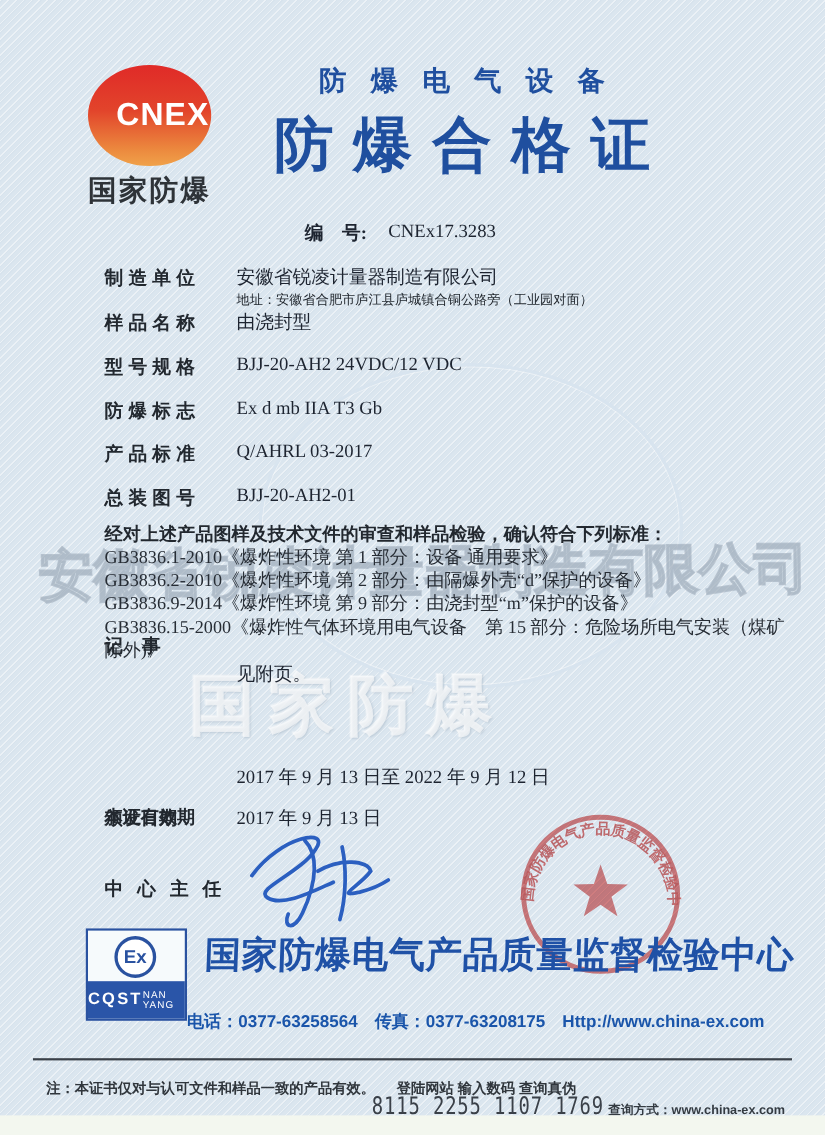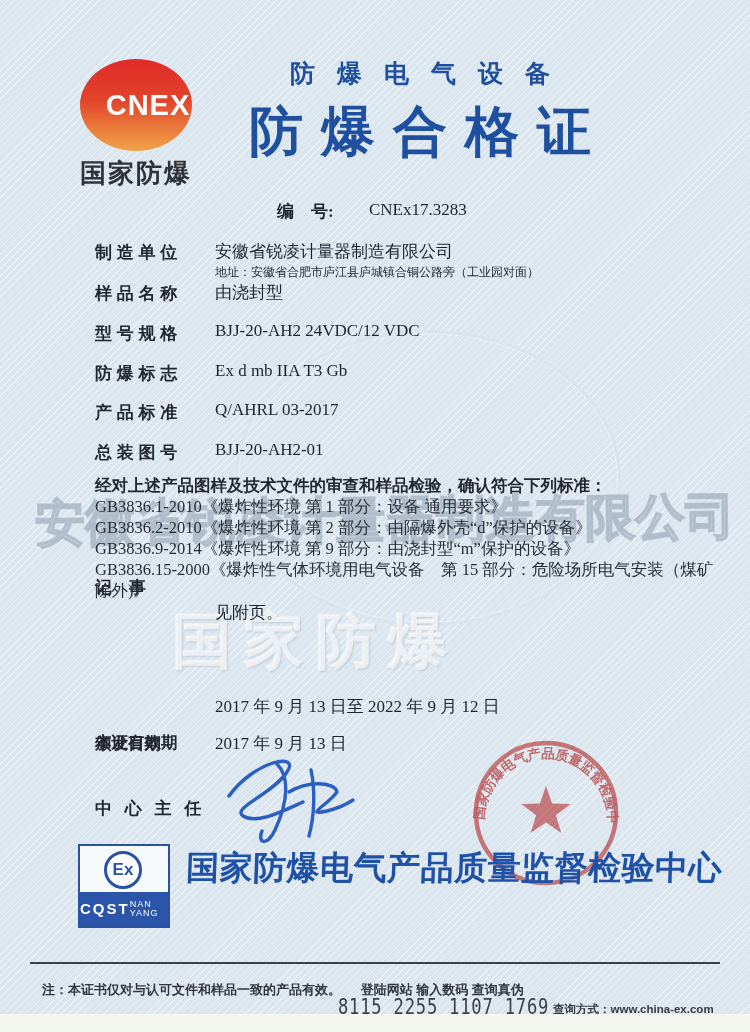--- a/index.html
+++ b/index.html
@@ -54,21 +54,21 @@
     left:180px;top:57px;width:480px;text-align:center;
     font-size:25px;font-weight:bold;color:#1f4f9f;letter-spacing:22px;text-indent:22px;
     font-family:"Liberation Sans","DejaVu Sans",sans-serif;white-space:nowrap;
   }
   .doc-title{
     left:180px;top:96px;width:480px;text-align:center;
     font-size:54px;font-weight:bold;color:#1f4f9f;letter-spacing:18px;text-indent:18px;
     font-family:"Liberation Sans","DejaVu Sans",sans-serif;white-space:nowrap;
   }
   .cert-no-label{left:277px;top:200px;font-size:17px;font-weight:bold;white-space:nowrap;}
-  .cert-no-value{left:353px;top:200px;font-size:17px;white-space:nowrap;margin-left:16px;}
+  .cert-no-value{left:353px;top:200px;font-size:17px;white-space:nowrap;}
   
   .flabel{
     left:95px;font-size:17px;font-weight:bold;white-space:nowrap;
     font-family:"Liberation Sans","DejaVu Sans",sans-serif;color:#22282f;
   }
   .fvalue{left:215px;font-size:17px;white-space:nowrap;color:#1d2430;}
   .faddress{left:215px;top:264px;font-size:12px;white-space:nowrap;color:#22282f;}
   
   .c-intro{
     left:95px;top:475px;font-size:16.5px;font-weight:bold;white-space:nowrap;
@@ -212,20 +212,21 @@
   <div class="abs ex-box">
     <div class="ex-circle">
       <span>Ex</span>
     </div>
     <div class="ex-band">
       <div class="cqst">CQST</div>
       <div class="city">NAN YANG</div>
     </div>
   </div>
   <div class="abs issuer-name">国家防爆电气产品质量监督检验中心</div>
+  <div class="abs issuer-contact">电话：0377-63258564　传真：0377-63208175　Http://www.china-ex.com</div>
 
   <div class="abs rule"></div>
   <div class="abs note-line">
     <span>注：本证书仅对与认可文件和样品一致的产品有效。</span>
     <span class="hint">登陆网站 输入数码 查询真伪</span>
   </div>
   <div class="abs code-digits">8115 2255 1107 1769</div>
   <div class="abs query-line">查询方式：www.china-ex.com</div>
   <div class="abs bottom-band"></div>
 

